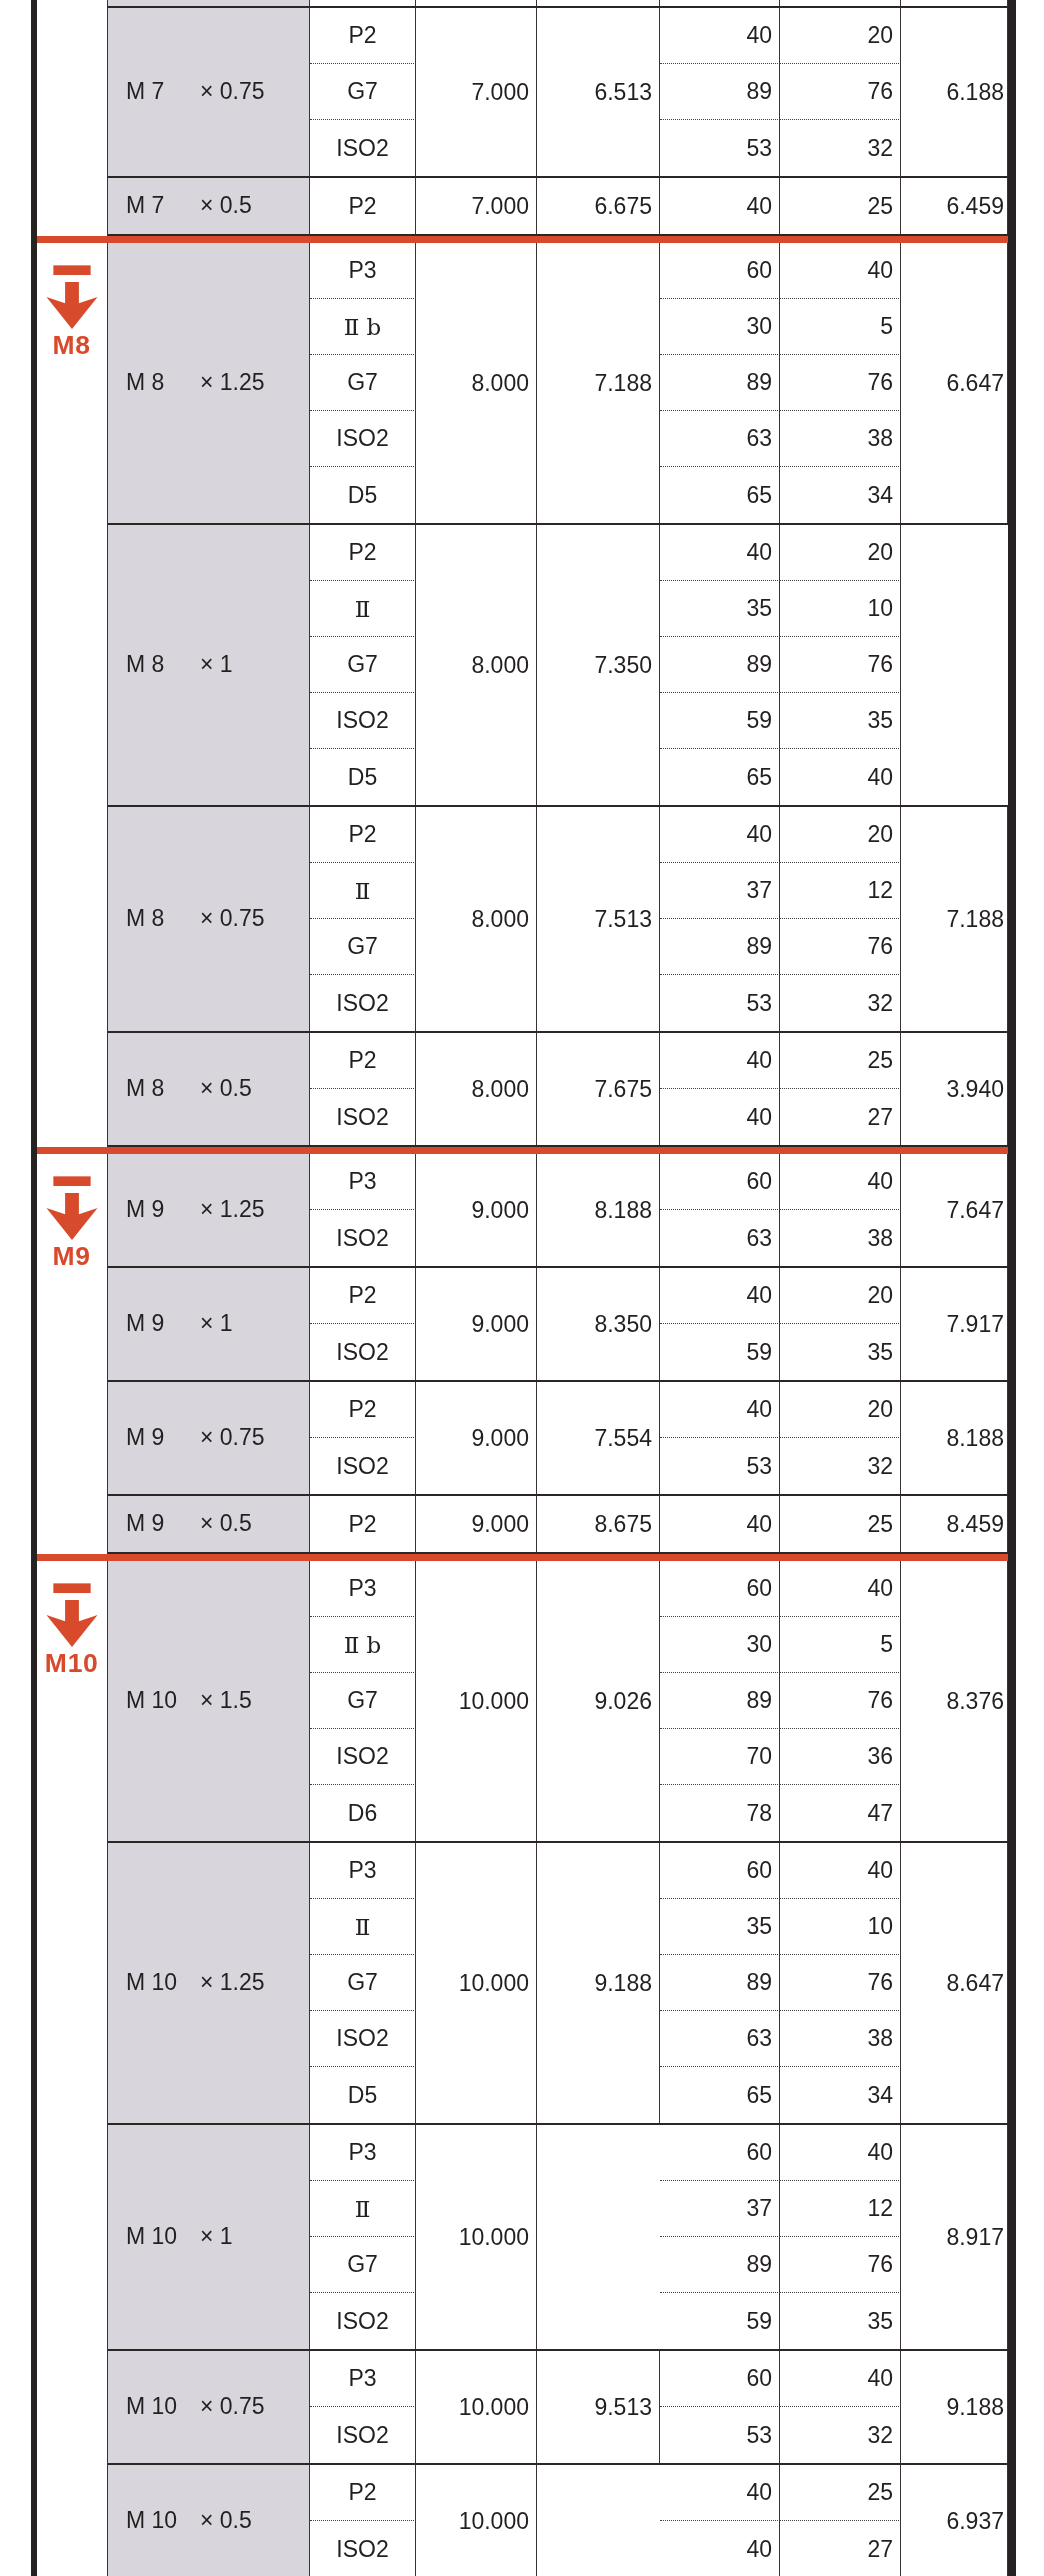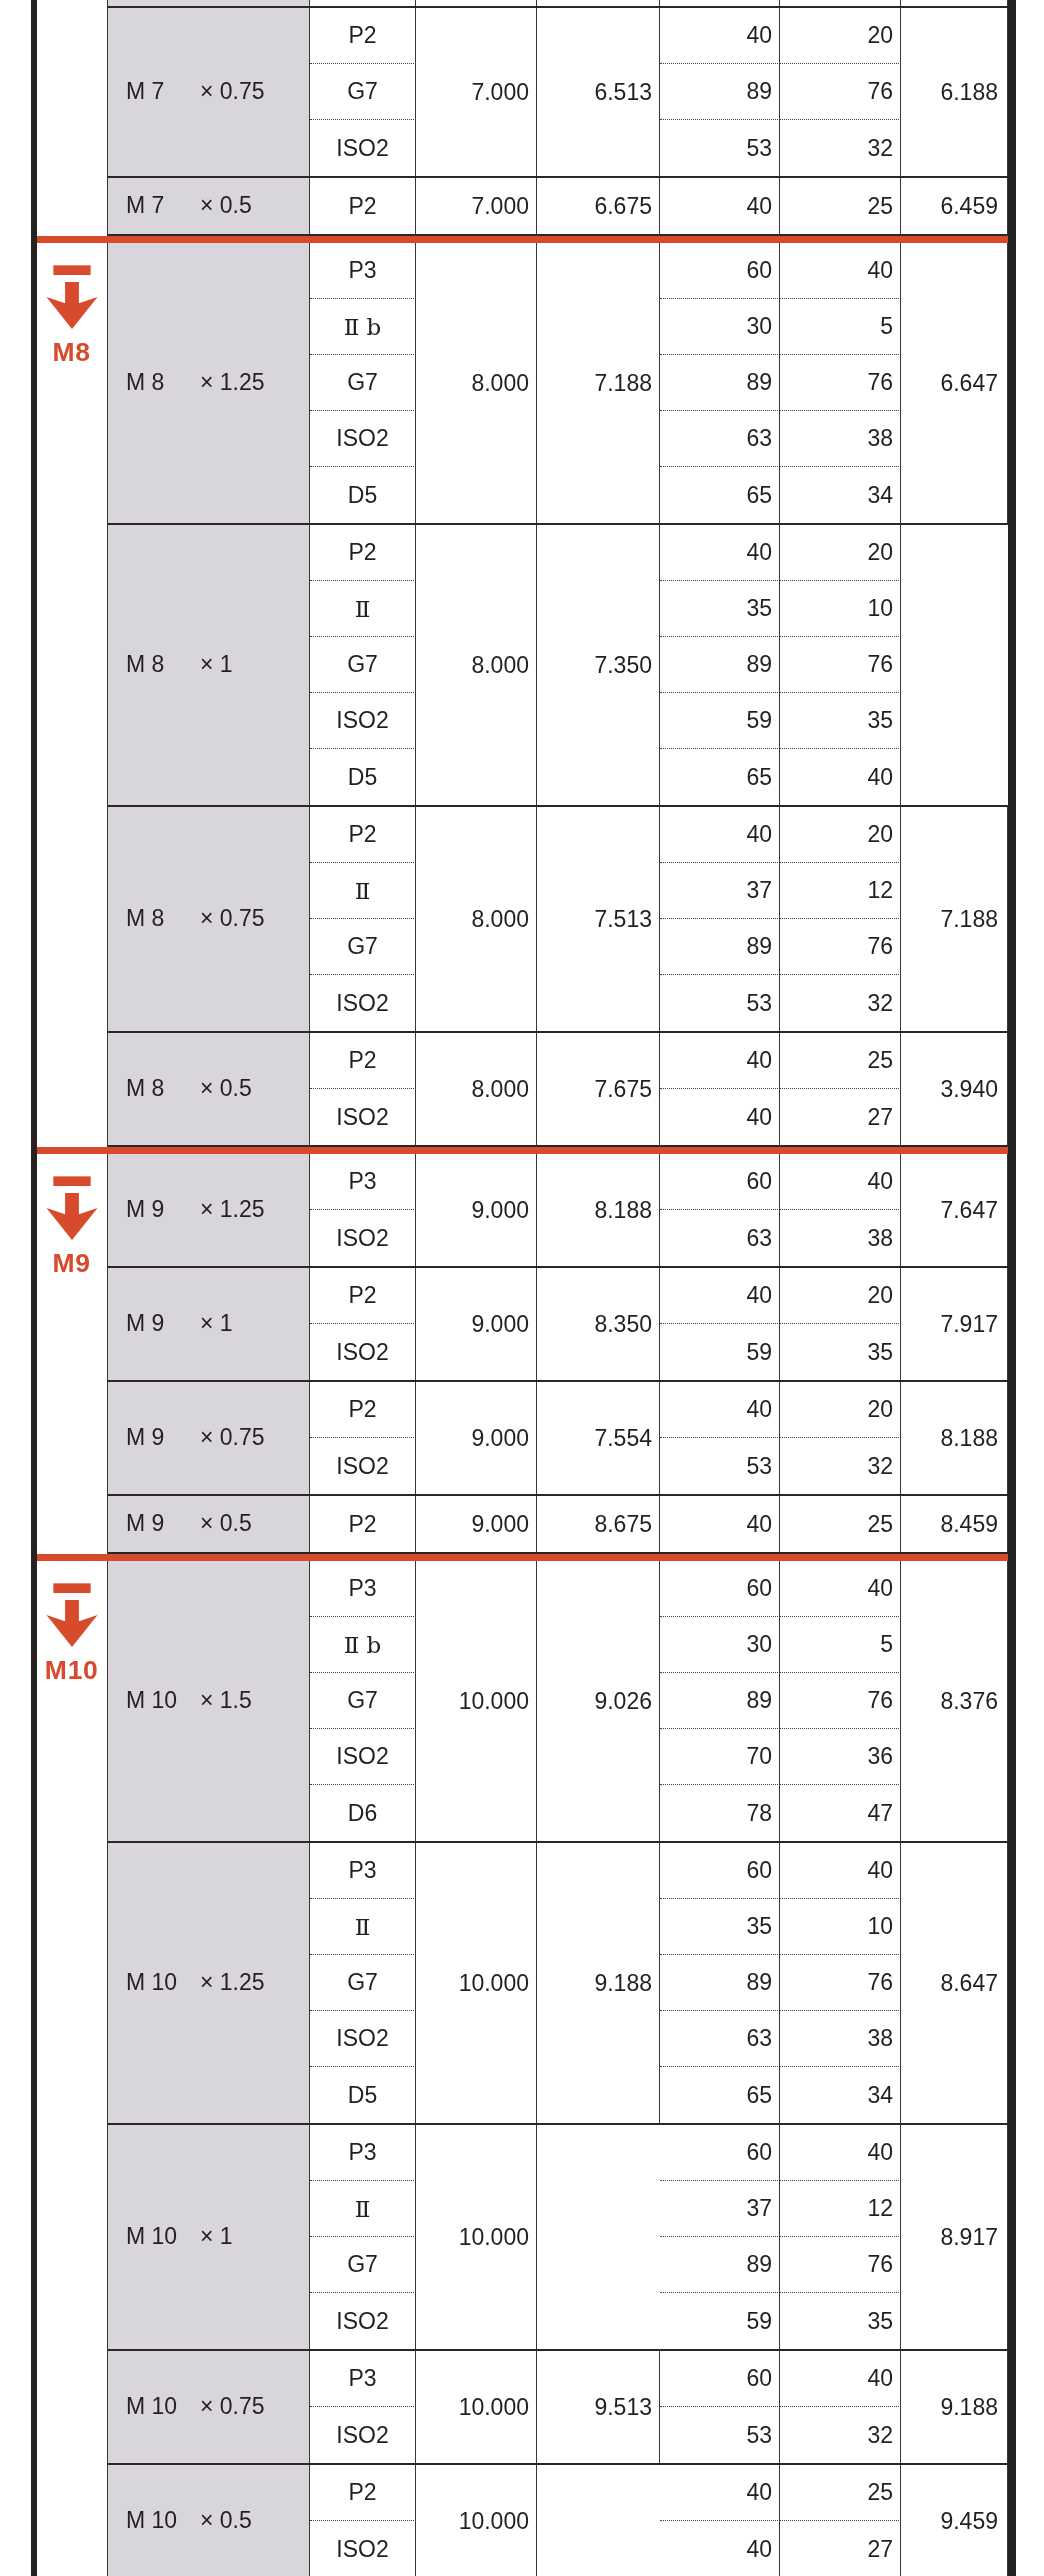--- a/index.html
+++ b/index.html
@@ -38,27 +38,27 @@
   .szm,.szp{position:absolute;top:50%;transform:translateY(-52%);font-size:23px;}
   .szm{left:18px;}
   .szp{left:92px;}
   .cls{grid-column:2;justify-content:center;padding:0 2.8px;}
   .roman{font-family:"DejaVu Serif","Liberation Serif",serif;}
   .num{justify-content:flex-end;padding-right:7px;}
   .c-major{grid-column:3;grid-row:1/-1;}
   .c-pd{grid-column:4;grid-row:1/-1;}
   .c-a{grid-column:5;}
   .c-b{grid-column:6;}
-  .c-minor{grid-column:7;grid-row:1/-1;padding-right:9px;}
+  .c-minor{grid-column:7;grid-row:1/-1;padding-right:3px;}
   .family{position:relative;}
   .redsep{height:7px;width:979px;background:var(--red);}
   .marker{position:absolute;left:4.2px;top:22px;width:61px;text-align:center;}
   .marker svg{display:block;margin:0 auto;}
   .mlabel{
-    margin-top:7px;font-size:26.5px;font-weight:700;color:var(--red);
+    font-size:26.5px;font-weight:700;color:var(--red);
     letter-spacing:0.7px;line-height:1;
   }
 </style>
 </head>
 <body>
 
 <div id="left-rule" class="page-rule"></div>
 <div id="right-rule" class="page-rule"></div>
 <div id="table-root">
     <div class="grid topstrip">
@@ -353,21 +353,21 @@
         <div class="cell cls" style="grid-area: 2 / 2;">ISO2</div>
         <div class="cell num c-a" style="grid-row: 2;">53</div>
         <div class="cell num c-b" style="grid-row: 2;">32</div>
       </div>
       <div class="grid group" style="grid-template-rows: repeat(2, 56px);">
         <div class="cell size">
           <span class="szm">M 10</span>
           <span class="szp">× 0.5</span>
         </div>
         <div class="cell num c-major">10.000</div>
-        <div class="cell num c-minor">9.459</div>
+        <div class="cell num c-minor">6.937</div>
         <div class="cell cls dotted" style="grid-area: 1 / 2;">P2</div>
         <div class="cell num c-a dotted" style="grid-row: 1;">40</div>
         <div class="cell num c-b dotted" style="grid-row: 1;">25</div>
         <div class="cell cls" style="grid-area: 2 / 2;">ISO2</div>
         <div class="cell num c-a" style="grid-row: 2;">40</div>
         <div class="cell num c-b" style="grid-row: 2;">27</div>
       </div>
     </div>
   </div>
 

